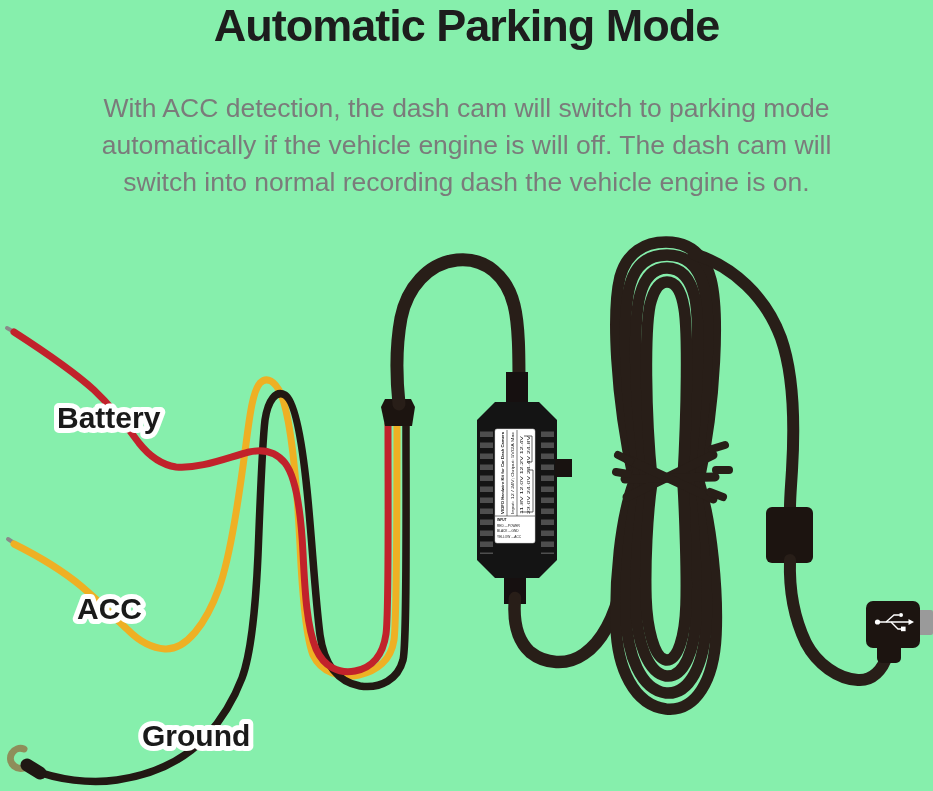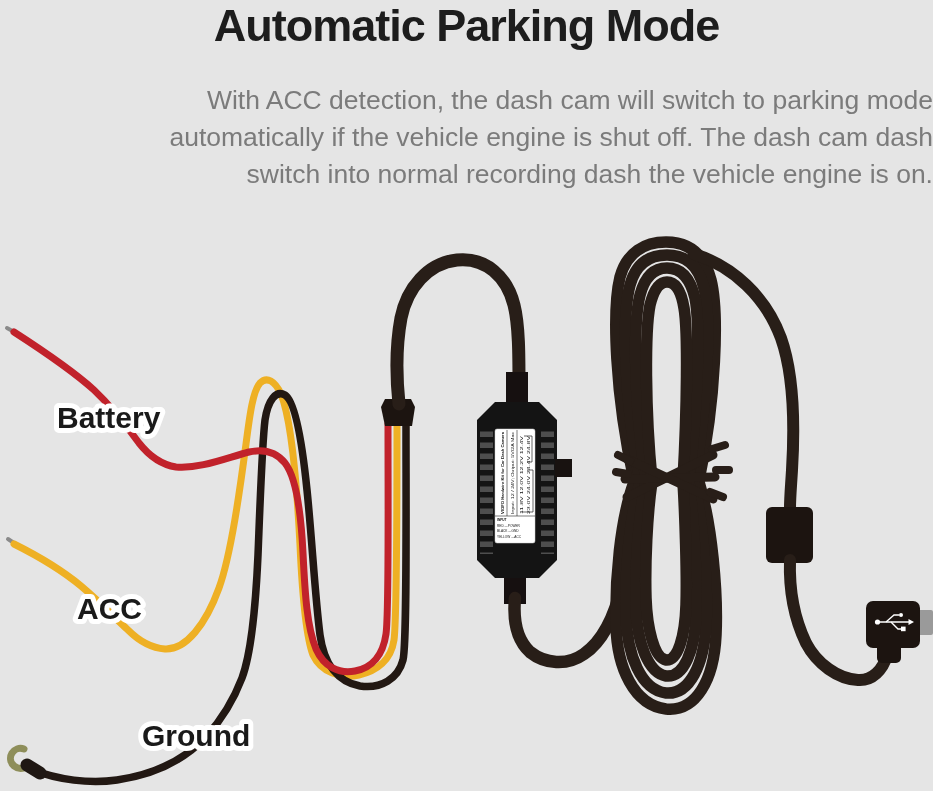--- a/index.html
+++ b/index.html
@@ -1,35 +1,35 @@
 <!DOCTYPE html>
 <html><head>
 <meta charset="utf-8">
 <style>
   html,body{margin:0;padding:0;background:#ffffff;}
-  #stage{position:relative;width:933px;height:791px;background:#e5e5e5;overflow:hidden;
+  #stage{position:relative;width:933px;height:791px;background:#86efac;overflow:hidden;
          font-family:"Liberation Sans", sans-serif;}
   .title{position:absolute;top:0;left:0;width:933px;text-align:center;
          font-size:45px;font-weight:bold;letter-spacing:-1px;color:#1d1d1d;}
-  .desc{position:absolute;top:82px;left:0;width:933px;text-align:right;
+  .desc{position:absolute;top:90px;left:0;width:933px;text-align:center;
         font-size:26.5px;line-height:37px;color:#7b7b7b;}
   svg{position:absolute;top:0;left:0;}
   svg text.biglabel{font-family:"Liberation Sans",sans-serif;font-size:30px;font-weight:bold;
         fill:#1a1a1a;paint-order:stroke;stroke:#ffffff;stroke-width:10px;stroke-linejoin:round;}
   svg text.tiny{font-family:"Liberation Sans",sans-serif;fill:#111;}
 </style>
 </head>
 <body>
 
 <div id="stage">
 
   <div class="title">Automatic Parking Mode</div>
   <div class="desc">
     <div>With ACC detection, the dash cam will switch to parking mode</div>
-    <div>automatically if the vehicle engine is shut off. The dash cam dash</div>
+    <div>automatically if the vehicle engine is will off. The dash cam will</div>
     <div>switch into normal recording dash the vehicle engine is on.</div>
   </div>
 
   <svg width="933" height="791" viewBox="0 0 933 791">
 
     <defs>
       <pattern id="ribs" x="0" y="0" width="14" height="11" patternUnits="userSpaceOnUse">
         <rect x="0" y="2.5" width="14" height="5.5" fill="#4e4e4e"></rect>
       </pattern>
     </defs>

